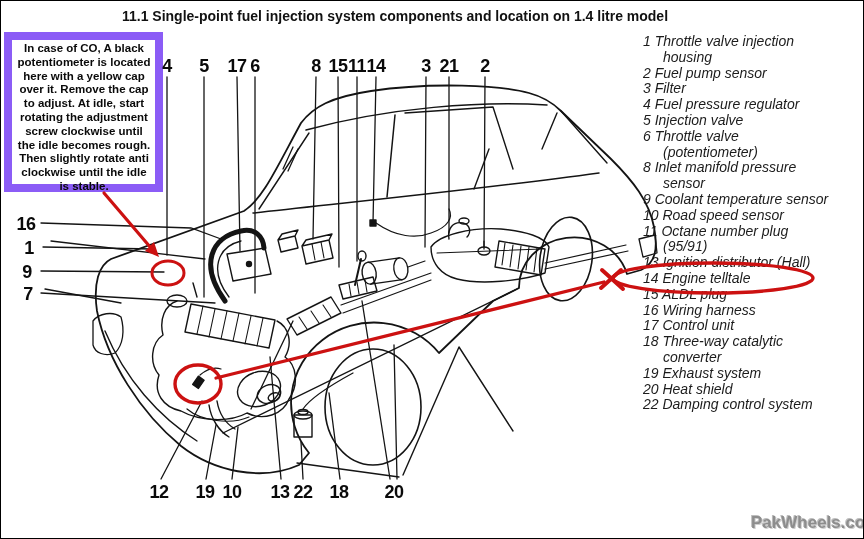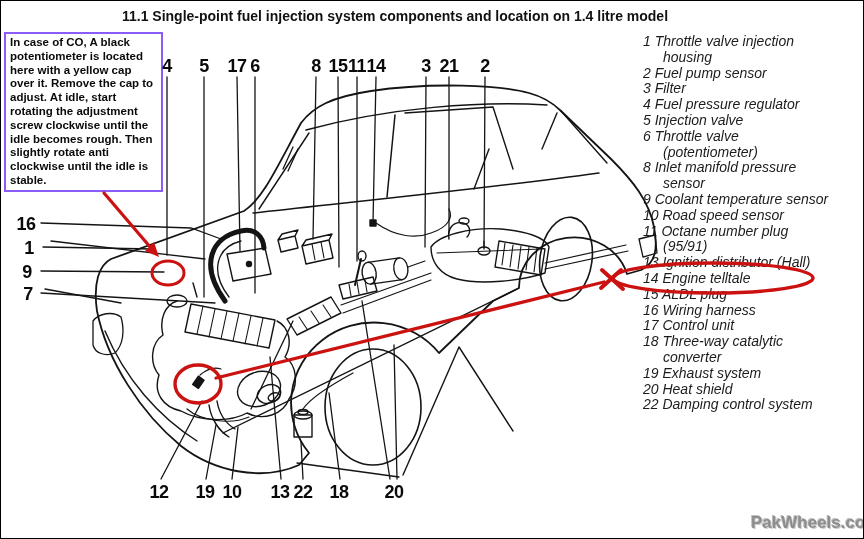--- a/index.html
+++ b/index.html
@@ -1,22 +1,22 @@
 <!DOCTYPE html>
 <html><head>
 <meta charset="utf-8">
 <style>
   html,body{margin:0;padding:0;background:#e8e8e8;font-family:"Liberation Sans",sans-serif;}
   .frame{position:relative;width:864px;height:539px;background:#ffffff;border:1px solid #000;
          box-sizing:border-box;overflow:hidden;}
   .page-title{position:absolute;left:394px;top:7px;transform:translateX(-50%);
               font-size:14px;font-weight:bold;color:#111;white-space:nowrap;}
   .notebox{position:absolute;left:3px;top:31px;width:159px;height:160px;box-sizing:border-box;
-           border:2px solid #8b5cf6;background:#fff;padding:2px 3px 2px 4px;
-           font-size:11.5px;line-height:13.8px;font-weight:bold;color:#0a0a0a;}
+           border:8px solid #8b5cf6;background:#fff;padding:2px 3px 2px 4px;
+           font-size:11.5px;line-height:13.8px;font-weight:bold;color:#0a0a0a;text-align:center;}
   .legend{position:absolute;left:642px;top:33px;width:240px;font-size:14px;font-style:italic;
           line-height:15.8px;color:#1c1c1c;}
   .legend-item{white-space:pre-line;padding-left:20px;text-indent:-20px;}
   .legend-num{font-style:italic;}
   .callout-layer{position:absolute;left:0;top:0;width:100%;height:100%;}
   .callout{position:absolute;transform:translateX(-50%);font-size:18px;font-weight:bold;
            color:#0a0a0a;letter-spacing:-0.5px;white-space:nowrap;}
   svg.diagram{position:absolute;left:0;top:0;pointer-events:none;}
   .watermark{position:absolute;left:750px;top:512px;font-size:17px;font-weight:bold;
              color:#8d8d8d;text-shadow:1px 1px 0 #cfcfcf,-1px -1px 0 #bdbdbd;letter-spacing:0px;}

